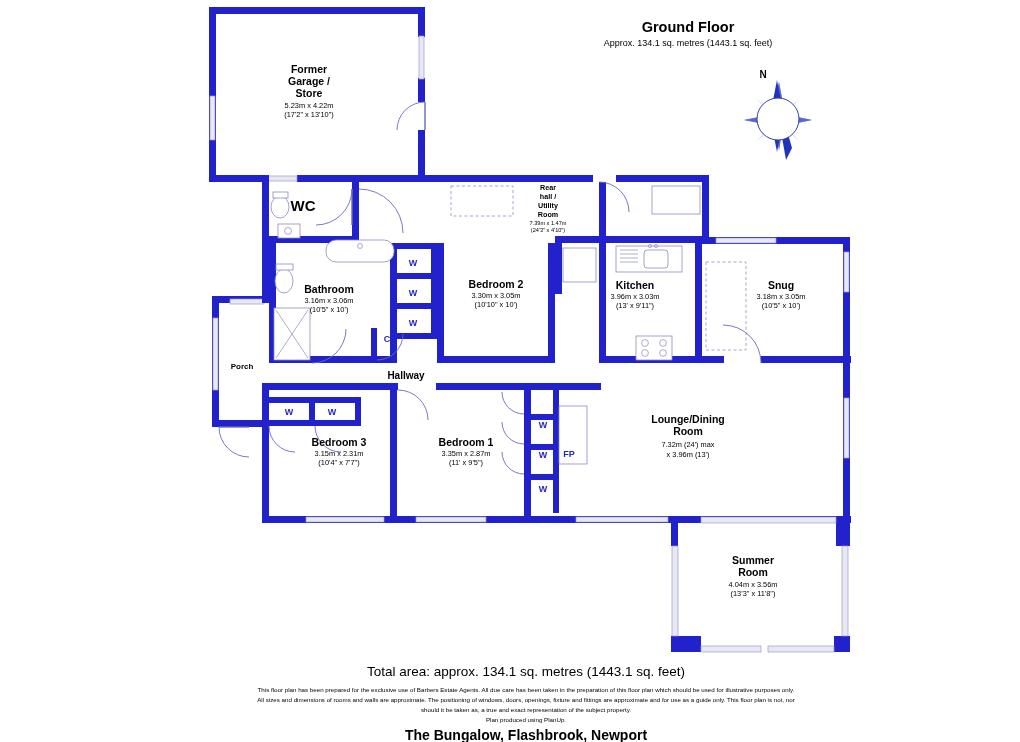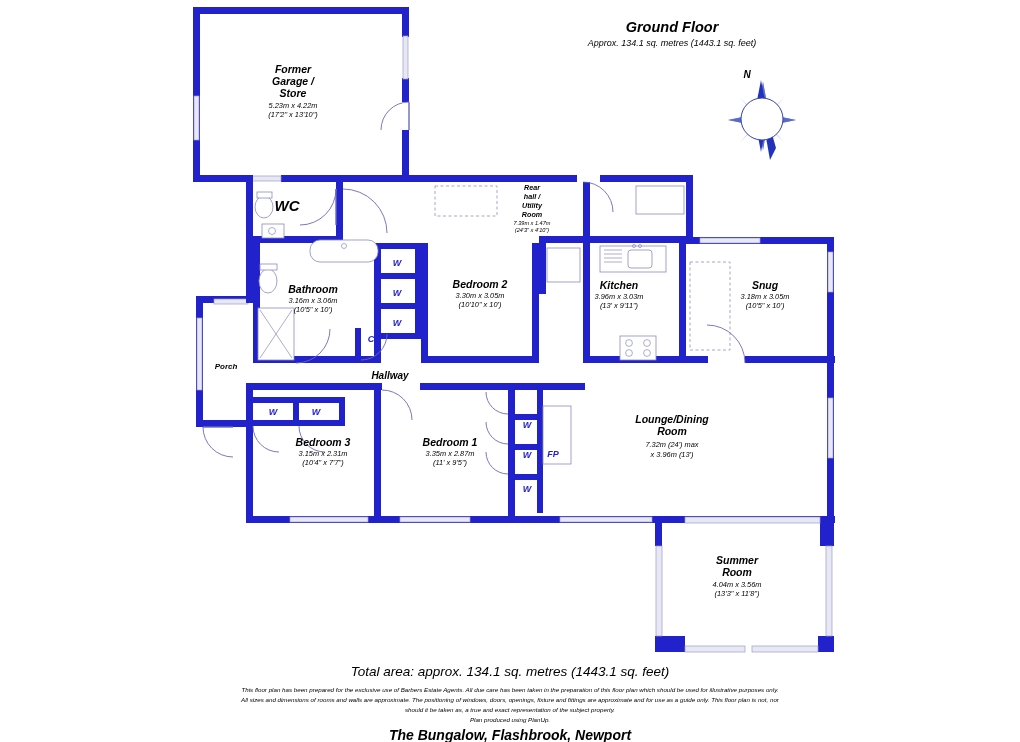--- a/index.html
+++ b/index.html
@@ -11,24 +11,23 @@
   body {
     width: 1020px;
     height: 742px;
     font-family: "Liberation Sans", sans-serif;
     color: #000000;
     position: relative;
     overflow: hidden;
   }
   #plan-root {
     position: absolute;
-    left: 0; top: 0;
+    left: 16px; top: 0;
     width: 892px;
     height: 742px;
-    font-style: italic;
   }
   svg.plan { display: block; }
 
   
   .t-title {
     font-family: "Liberation Sans", sans-serif;
     font-size: 14.5px;
     font-weight: bold;
     fill: #000;
     text-anchor: middle;

